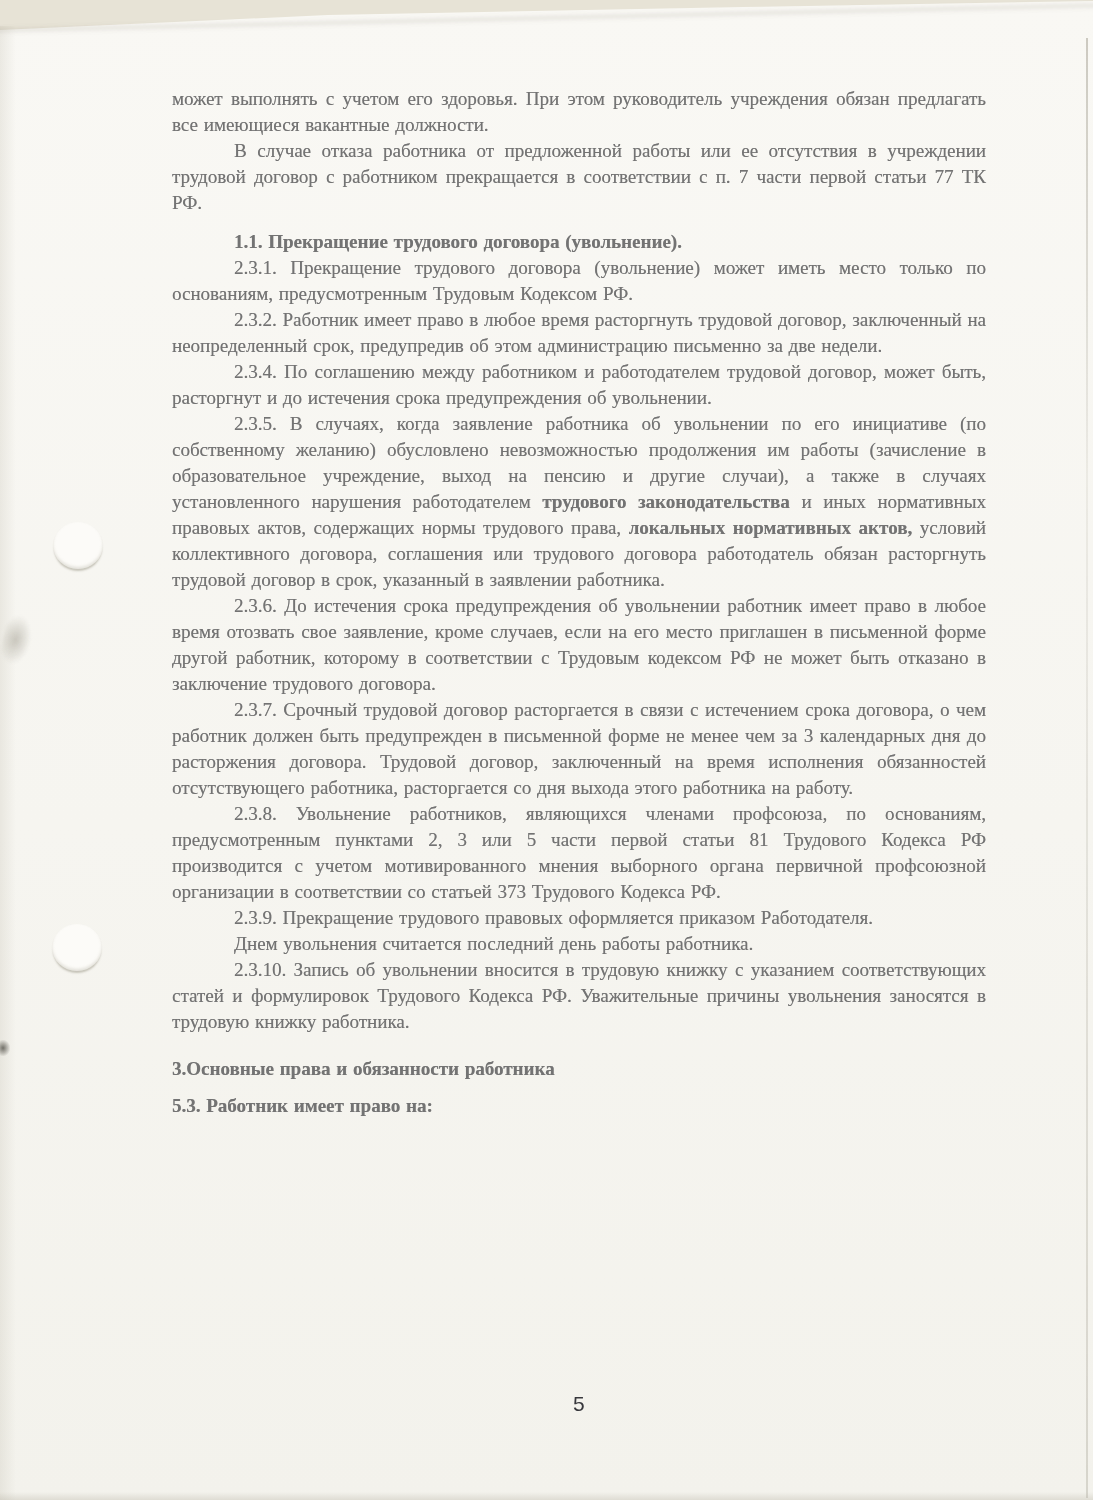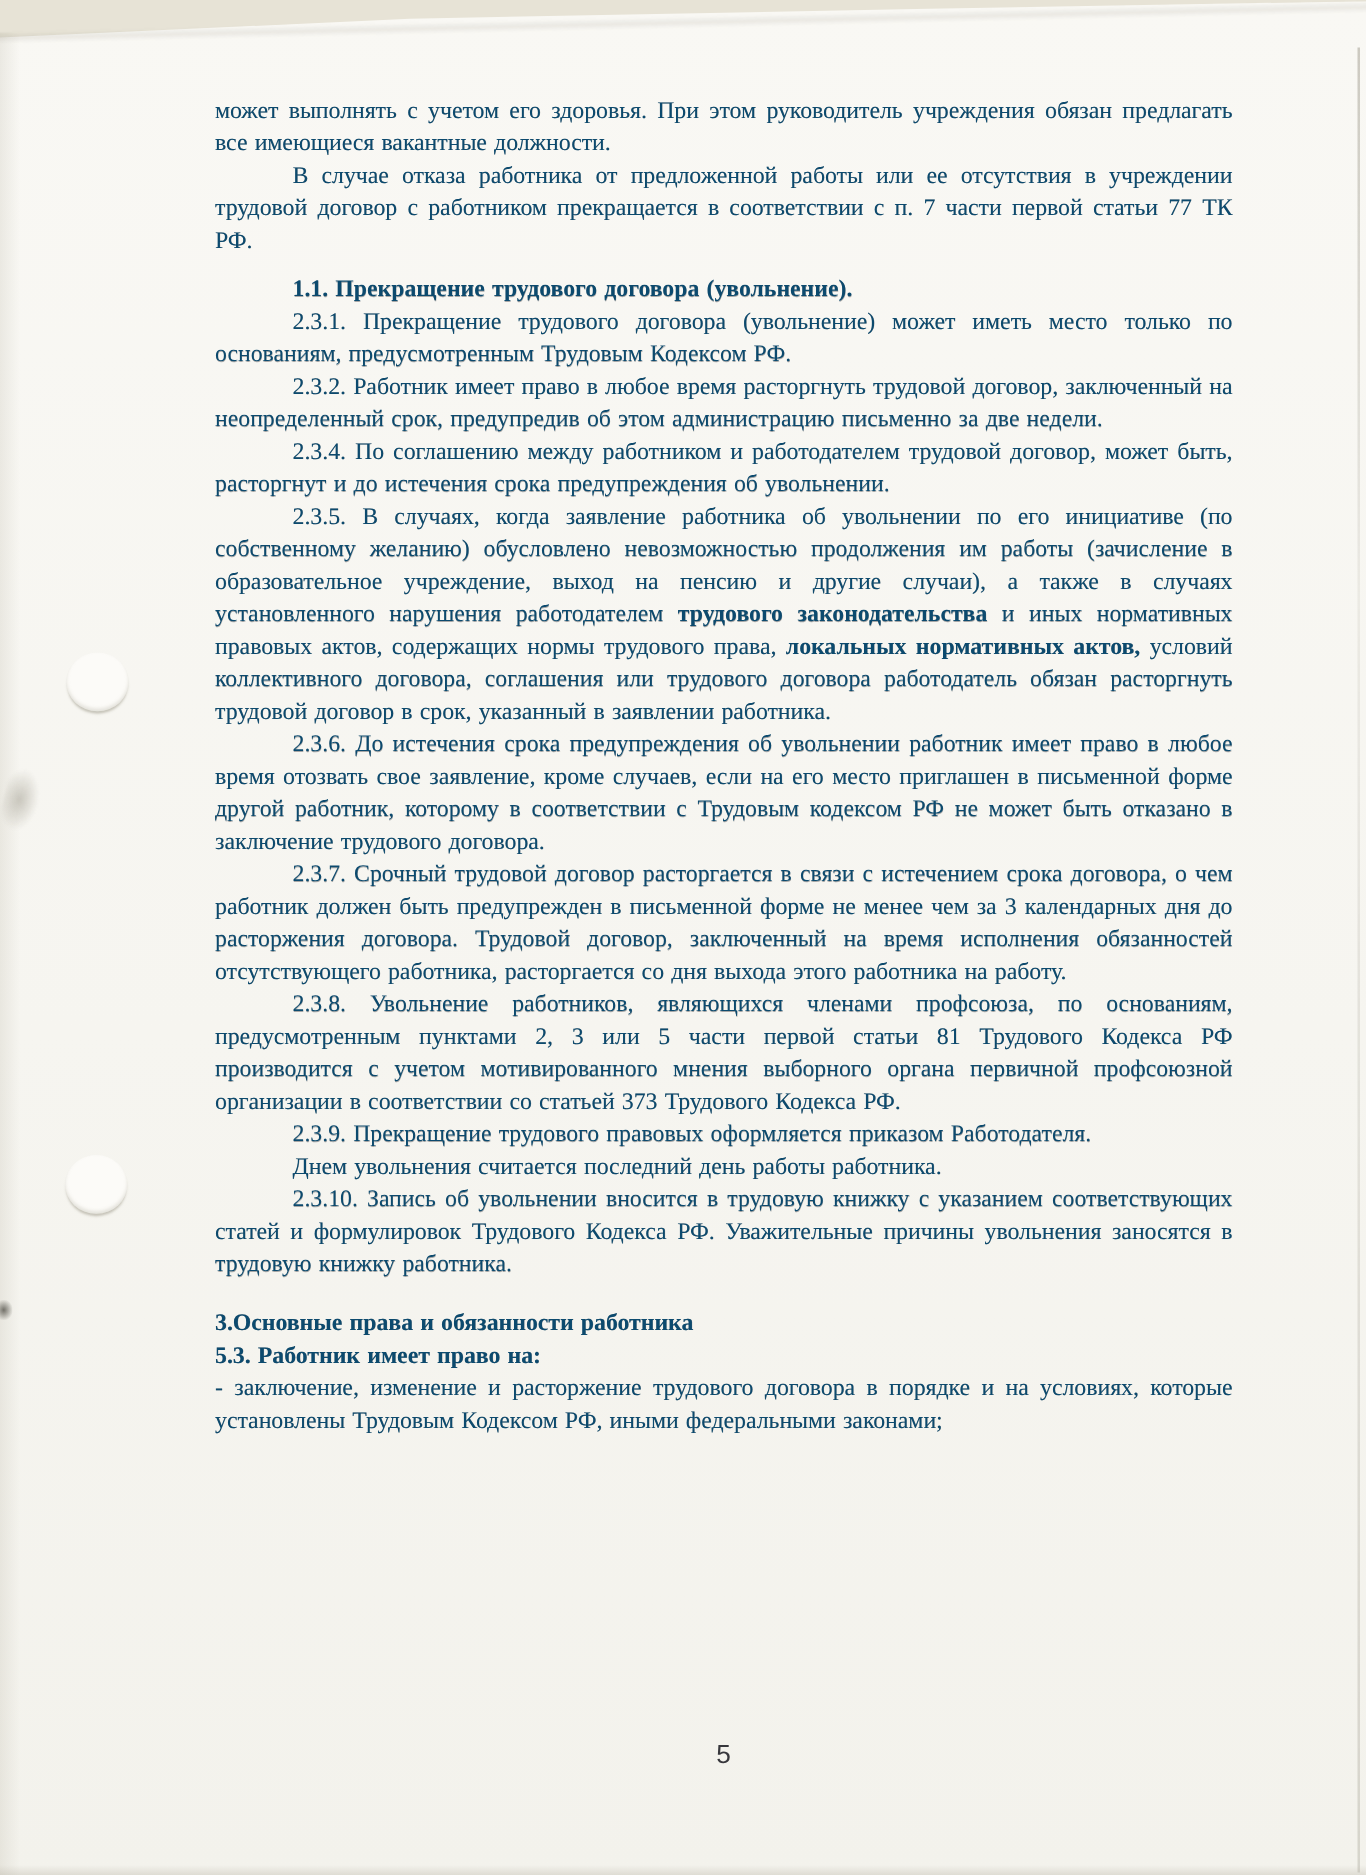--- a/index.html
+++ b/index.html
@@ -45,28 +45,28 @@
     background:radial-gradient(ellipse at 45% 50%, rgba(125,120,103,.38), rgba(125,120,103,0) 70%);
     filter:blur(1px); transform:rotate(12deg);
   }
   .smudge-2 {
     position:absolute; left:0; top:1040px; width:10px; height:16px;
     background:radial-gradient(ellipse at 30% 50%, rgba(75,73,65,.75), rgba(75,73,65,0) 75%);
     filter:blur(.4px);
   }
   
   .content {
-    position:absolute; left:172px; top:76px; width:814px;
-    color:#0c4a6e; font-size:19px; line-height:26px;
+    position:absolute; left:172px; top:86px; width:814px;
+    color:#737373; font-size:19px; line-height:26px;
     text-shadow:0.2px 0.2px 0.35px rgba(40,40,45,.38);
   }
   .content p { margin:0; text-align:justify; word-spacing:1px; }
   .content p.indent { text-indent:62px;font-family:Liberation Serif, serif; }
   .section-heading { font-weight:700; margin-top:13px !important; }
-  .chapter-heading { font-weight:700; text-align:center; text-indent:0 !important; margin:21px 0 0 !important; }
+  .chapter-heading { font-weight:700; text-align:center; text-indent:0 !important; margin:21px 0 11px !important; }
   .subsection-heading { font-weight:700; }
   .bold { font-weight:700; }
   .page-number {
     position:absolute; top:1392px; left:172px; width:814px; text-align:center;
     font-family:"Liberation Sans","DejaVu Sans",sans-serif;
     font-size:21px; color:#37373c; letter-spacing:.5px;
   }
 </style>
 </head>
 <body>
@@ -90,16 +90,15 @@
     <p class="paragraph indent"><span>2.3.4. По соглашению между работником и работодателем трудовой договор, может быть, расторгнут и до истечения срока предупреждения об увольнении.</span></p>
     <p class="paragraph indent"><span>2.3.5. В случаях, когда заявление работника об увольнении по его инициативе (по собственному желанию) обусловлено невозможностью продолжения им работы (зачисление в образовательное учреждение, выход на пенсию и другие случаи), а также в случаях установленного нарушения работодателем </span><span class="bold">трудового законодательства</span><span> и иных нормативных правовых актов, содержащих нормы трудового права, </span><span class="bold">локальных нормативных актов,</span><span> условий коллективного договора, соглашения или трудового договора работодатель обязан расторгнуть трудовой договор в срок, указанный в заявлении работника.</span></p>
     <p class="paragraph indent"><span>2.3.6. До истечения срока предупреждения об увольнении работник имеет право в любое время отозвать свое заявление, кроме случаев, если на его место приглашен в письменной форме другой работник, которому в соответствии с Трудовым кодексом РФ не может быть отказано в заключение трудового договора.</span></p>
     <p class="paragraph indent"><span>2.3.7. Срочный трудовой договор расторгается в связи с истечением срока договора, о чем работник должен быть предупрежден в письменной форме не менее чем за 3 календарных дня до расторжения договора. Трудовой договор, заключенный на время исполнения обязанностей отсутствующего работника, расторгается со дня выхода этого работника на работу.</span></p>
     <p class="paragraph indent"><span>2.3.8. Увольнение работников, являющихся членами профсоюза, по основаниям, предусмотренным пунктами 2, 3 или 5 части первой статьи 81 Трудового Кодекса РФ производится с учетом мотивированного мнения выборного органа первичной профсоюзной организации в соответствии со статьей 373 Трудового Кодекса РФ.</span></p>
     <p class="paragraph indent"><span>2.3.9. Прекращение трудового правовых оформляется приказом Работодателя.</span></p>
     <p class="paragraph indent"><span>Днем увольнения считается последний день работы работника.</span></p>
     <p class="paragraph indent"><span>2.3.10. Запись об увольнении вносится в трудовую книжку с указанием соответствующих статей и формулировок Трудового Кодекса РФ. Уважительные причины увольнения заносятся в трудовую книжку работника.</span></p>
     <p class="chapter-heading"><span>3.Основные права и обязанности работника</span></p>
     <p class="subsection-heading"><span>5.3. Работник имеет право на:</span></p>
-    <p class="paragraph"><span>- заключение, изменение и расторжение трудового договора в порядке и на условиях, которые установлены Трудовым Кодексом РФ, иными федеральными законами;</span></p>
   </div>
 
 <div class="page-number">5</div>
 
 </body></html>

